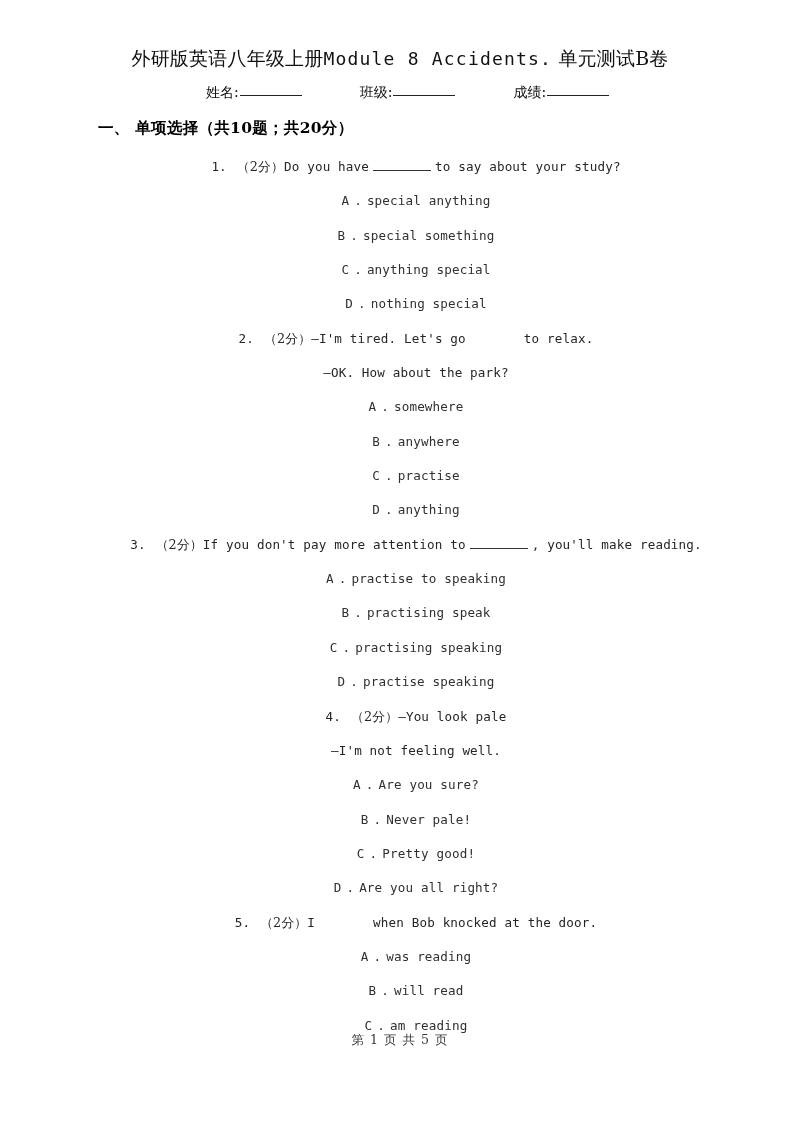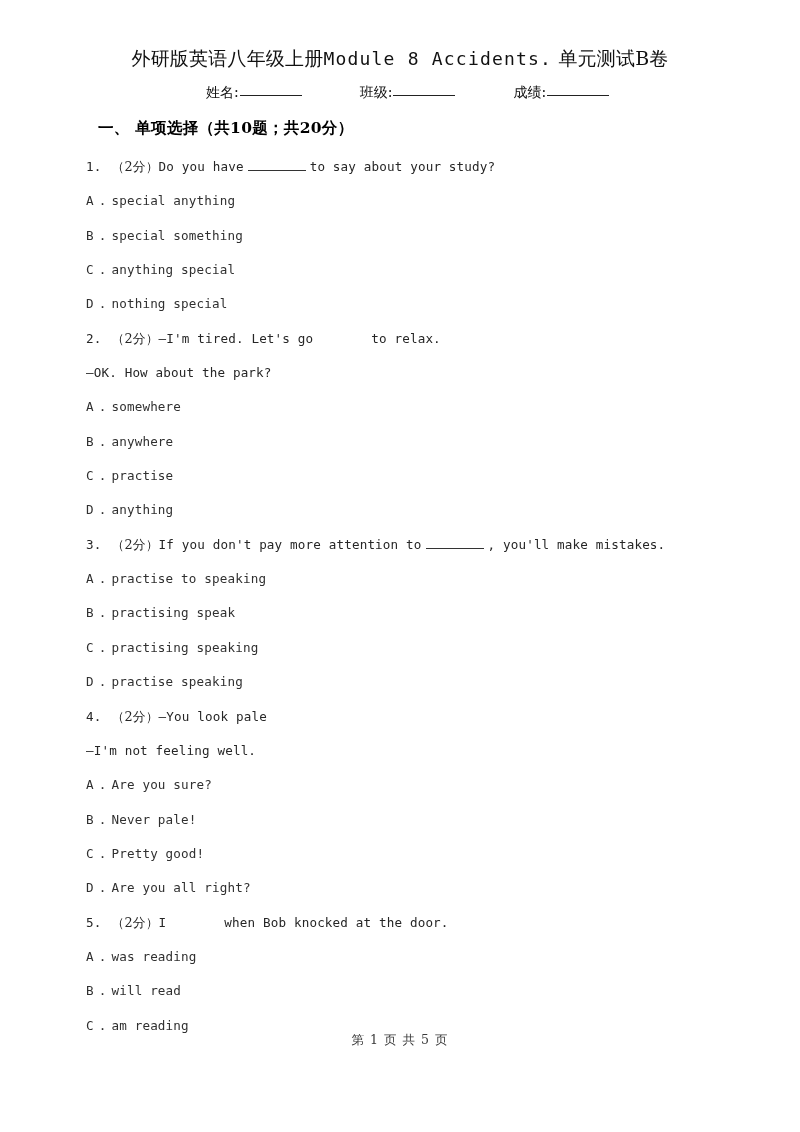--- a/index.html
+++ b/index.html
@@ -94,20 +94,21 @@
     width: 660px;
   }
   .line {
     height: 34.35px;
     line-height: 34.35px;
     white-space: nowrap;
     font-family: "DejaVu Sans Mono", "Liberation Mono", monospace;
     font-size: 12.6px;
     color: #2a2a2a;
     letter-spacing: 0.15px;
+    text-align: center;
   }
   .line.q-line { color: #262626; }
   .line.opt-line { color: #303030; }
 
   .q-num {
     font-family: "DejaVu Sans Mono", "Liberation Mono", monospace;
     font-size: 12.6px;
   }
   .q-marks {
     font-family: "DejaVu Serif", "Liberation Serif", serif;
@@ -202,21 +203,21 @@
       <span class="opt-letter">B</span><span class="sp-b"></span>.<span class="sp-b"></span><span>anywhere</span>
     </div>
     <div class="line opt-line">
       <span class="opt-letter">C</span><span class="sp-b"></span>.<span class="sp-b"></span><span>practise</span>
     </div>
     <div class="line opt-line">
       <span class="opt-letter">D</span><span class="sp-b"></span>.<span class="sp-b"></span><span>anything</span>
     </div>
 
     <div class="line q-line">
-      <span class="q-num">3.</span><span class="sp-a"></span><span class="q-marks">（2分）</span><span>If you don't pay more attention to</span><span class="inline-blank"></span><span>, you'll make mistakes.</span>
+      <span class="q-num">3.</span><span class="sp-a"></span><span class="q-marks">（2分）</span><span>If you don't pay more attention to</span><span class="inline-blank"></span><span>, you'll make reading.</span>
     </div>
     <div class="line opt-line">
       <span class="opt-letter">A</span><span class="sp-b"></span>.<span class="sp-b"></span><span>practise to speaking</span>
     </div>
     <div class="line opt-line">
       <span class="opt-letter">B</span><span class="sp-b"></span>.<span class="sp-b"></span><span>practising speak</span>
     </div>
     <div class="line opt-line">
       <span class="opt-letter">C</span><span class="sp-b"></span>.<span class="sp-b"></span><span>practising speaking</span>
     </div>

